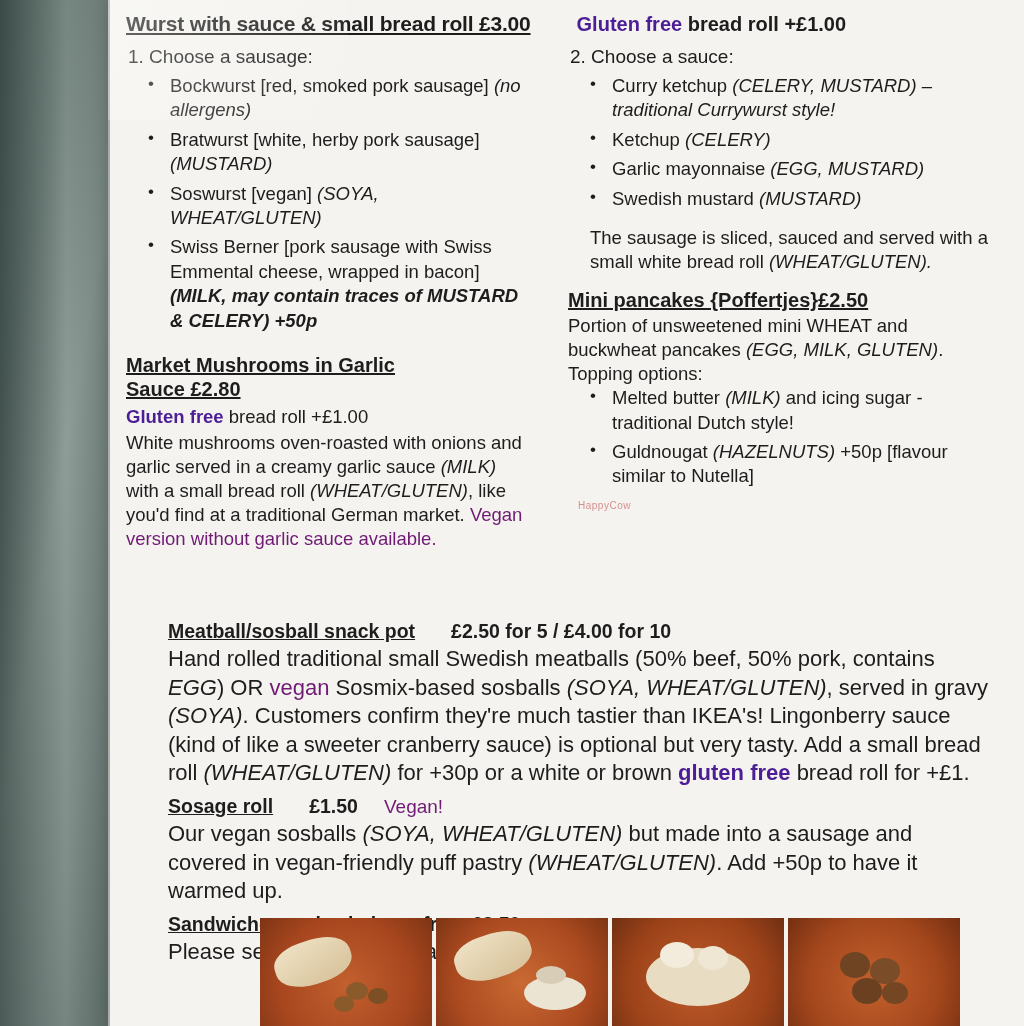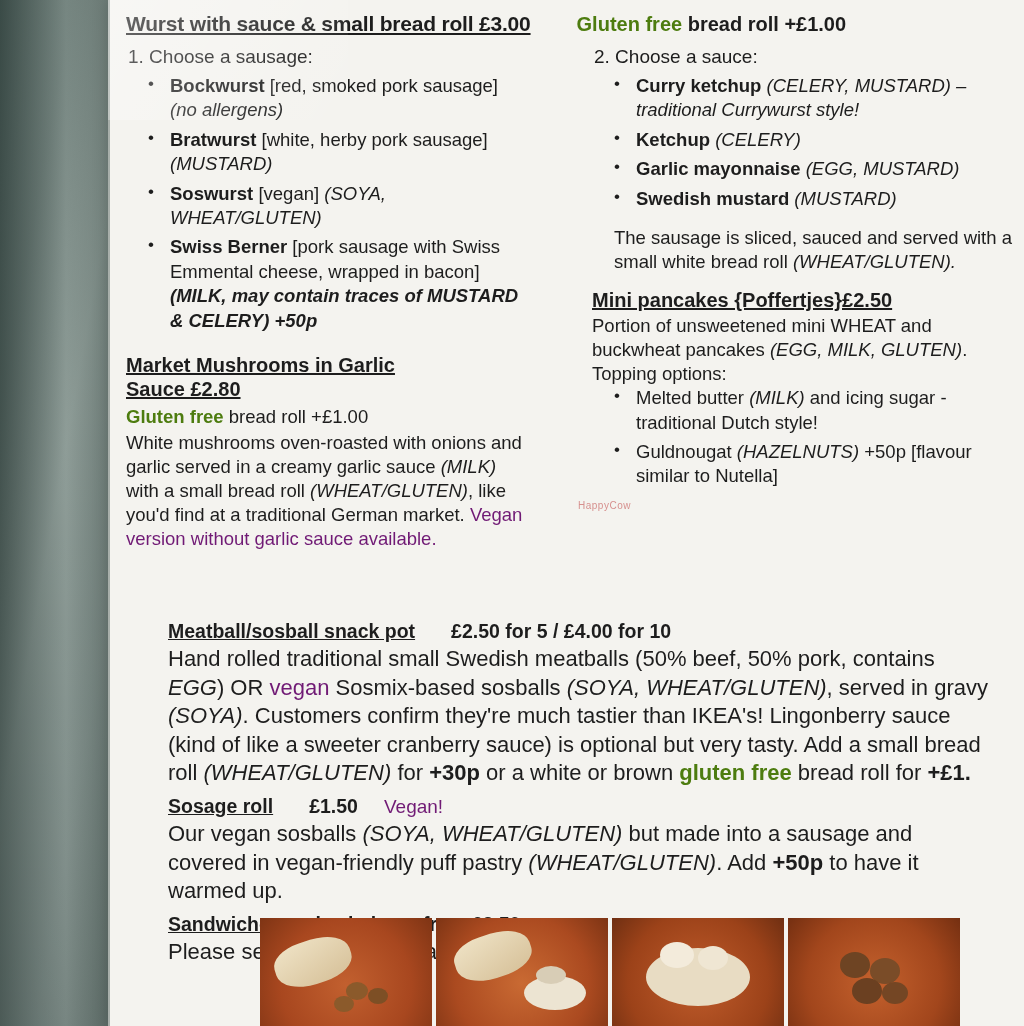--- a/index.html
+++ b/index.html
@@ -46,21 +46,21 @@
     color: #1d1d1d;
   }
   .col-left {
     position: absolute;
     left: 18px;
     top: 12px;
     width: 398px;
   }
   .col-right {
     position: absolute;
-    left: 484px;
+    left: 460px;
     top: 12px;
     width: 420px;
   }
   .full {
     position: absolute;
     left: 60px;
     top: 620px;
     width: 820px;
   }
   h1.head {
@@ -92,24 +92,24 @@
     line-height: 1.32;
     margin-bottom: 5px;
   }
   ul.bul li:before {
     content: "\2022";
     position: absolute;
     left: -22px;
     top: -1px;
     font-size: 17px;
   }
-  .b { font-weight: bold; }
+  .b { font-weight: normal; }
   .i { font-style: italic; }
   .bi { font-weight: bold; font-style: italic; }
-  .gf { color: #4d7c0f; font-weight: bold; }
+  .gf { color: #4c1d95; font-weight: bold; }
   .veg { color: #701a75; font-weight: normal; }
   .para {
     font-size: 18.5px;
     line-height: 1.3;
     margin: 2px 0 0 0;
   }
   .para-sm {
     font-size: 22px;
     line-height: 1.3;
     margin: 2px 0 0 0;

